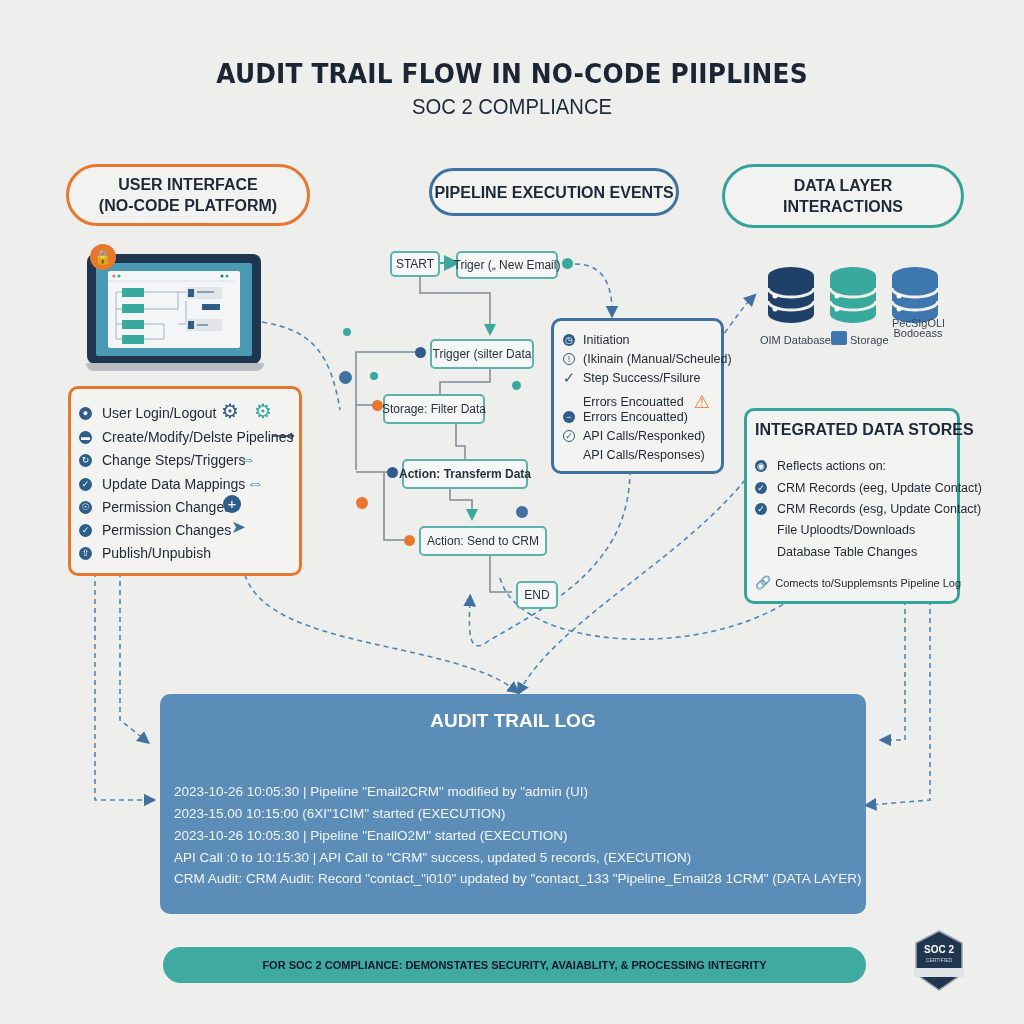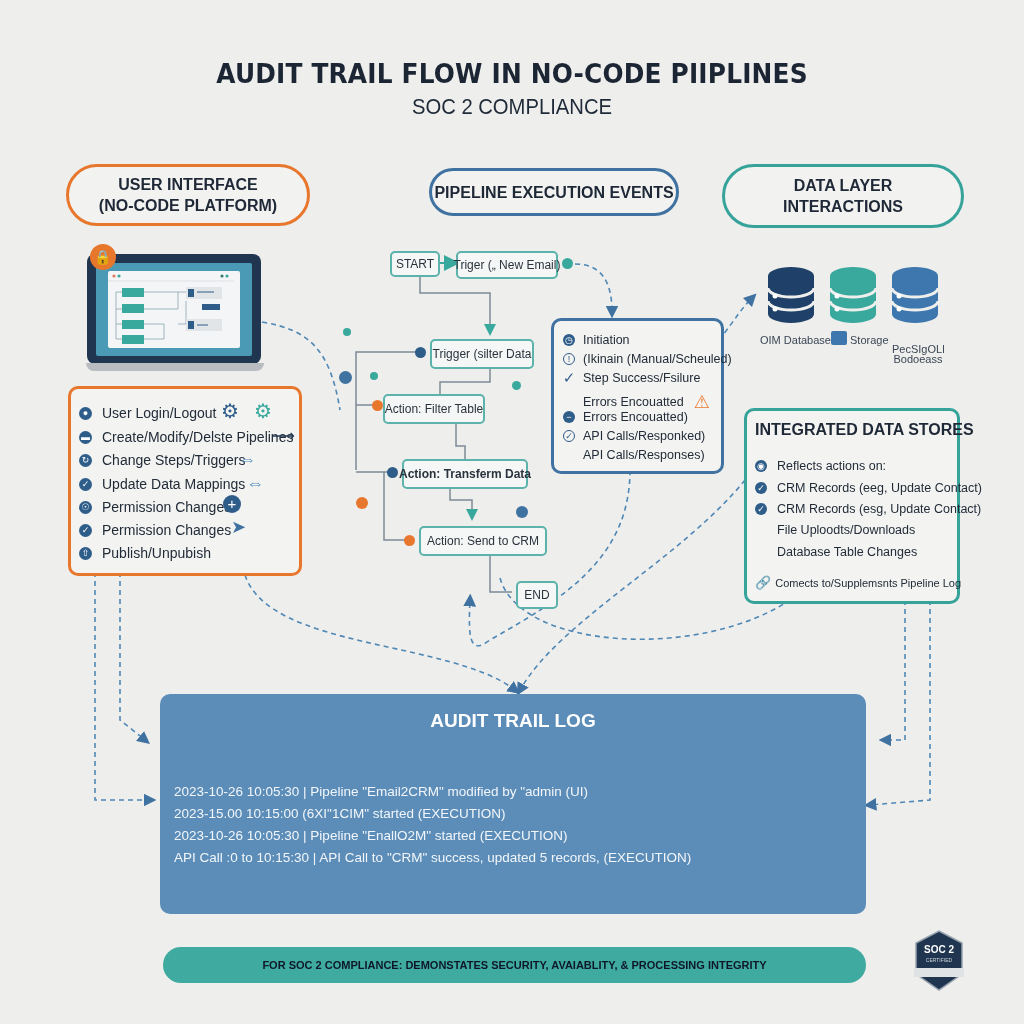--- a/index.html
+++ b/index.html
@@ -250,21 +250,21 @@
 
 <div class="abs node" style="left:390px;top:251px;width:46px;height:22px;">START</div>
 <div class="abs node" style="left:456px;top:251px;width:98px;height:24px;">Triger („ New Email)</div>
 <div class="abs dot" style="left:562px;top:258px;background:#3aa99d;"></div>
 <div class="abs node" style="left:430px;top:339px;width:100px;height:26px;">Trigger (silter Data</div>
 <div class="abs dot" style="left:415px;top:347px;background:#2f5d8a;"></div>
 <div class="abs dot" style="left:343px;top:328px;width:8px;height:8px;background:#3aa99d;"></div>
 <div class="abs dot" style="left:339px;top:371px;width:13px;height:13px;background:#3f72a0;"></div>
 <div class="abs dot" style="left:370px;top:372px;width:8px;height:8px;background:#3aa99d;"></div>
 <div class="abs dot" style="left:512px;top:381px;width:9px;height:9px;background:#3aa99d;"></div>
-<div class="abs node" style="left:383px;top:394px;width:98px;height:26px;">Action: Filter Table</div>
+<div class="abs node" style="left:383px;top:394px;width:98px;height:26px;">Storage: Filter Data</div>
 <div class="abs dot" style="left:372px;top:400px;background:#e8772e;"></div>
 <div class="abs node" style="left:402px;top:459px;width:122px;height:26px;font-weight:bold;">Action: Transferm Data</div>
 <div class="abs dot" style="left:387px;top:467px;background:#2f5d8a;"></div>
 <div class="abs dot" style="left:356px;top:497px;width:12px;height:12px;background:#e8772e;"></div>
 <div class="abs dot" style="left:516px;top:506px;width:12px;height:12px;background:#3f72a0;"></div>
 <div class="abs node" style="left:419px;top:526px;width:124px;height:26px;">Action: Send to CRM</div>
 <div class="abs dot" style="left:404px;top:535px;background:#e8772e;"></div>
 <div class="abs node" style="left:516px;top:581px;width:38px;height:24px;">END</div>
 
 <div class="abs events-box">
@@ -317,21 +317,21 @@
 <div class="abs" style="left:831px;top:331px;width:16px;height:14px;background:#3e77ad;border-radius:2px;"></div>
 <div class="abs db-label" style="left:850px;top:334px;">Storage</div>
 <div class="abs" style="left:890px;top:266px;">
   <svg class="db" width="50" height="58">
     <path d="M2,10 a23,9 0 0 1 46,0 v38 a23,9 0 0 1 -46,0 z" fill="#3e77ad"></path>
     <path d="M2,22 a23,9 0 0 0 46,0 M2,35 a23,9 0 0 0 46,0" stroke="#eeeeed" stroke-width="3" fill="none"></path>
     <circle cx="9" cy="30" r="2.5" fill="#fff"></circle>
       <circle cx="9" cy="43" r="2.5" fill="#fff"></circle>
   </svg>
 </div>
-<div class="abs db-label" style="left:892px;top:344px;width:52px;white-space:pre-line;line-height:10px;">PecSIgOLl
+<div class="abs db-label" style="left:892px;top:318px;width:52px;white-space:pre-line;line-height:10px;">PecSIgOLl
 Bodoeass</div>
 
 <div class="abs stores-box">
   <div class="st-title">INTEGRATED DATA STORES</div>
   <div class="st-item" style="top:48px;">
     <span class="ev-icon" style="margin-right:10px;">◉</span>
     <span>Reflects actions on:</span>
   </div>
   <div class="st-item" style="top:70px;">
     <span class="ev-icon" style="margin-right:10px;">✓</span>
@@ -352,20 +352,21 @@
     <span>Comects to/Supplemsnts Pipeline Log</span>
   </div>
 </div>
 
 <div class="abs log">
   <div class="log-title">AUDIT TRAIL LOG</div>
   <div class="log-line" style="top:90px;">2023-10-26 10:05:30 | Pipeline "Email2CRM"  modified by "admin (UI)</div>
   <div class="log-line" style="top:112px;">2023-15.00 10:15:00 (6XI"1CIM" started (EXECUTION)</div>
   <div class="log-line" style="top:134px;">2023-10-26 10:05:30 | Pipeline "EnallO2M" started (EXECUTION)</div>
   <div class="log-line" style="top:156px;">API Call :0 to 10:15:30 | API Call to "CRM" success, updated 5 records, (EXECUTION)</div>
+  <div class="log-line" style="top:177px;">CRM Audit: CRM Audit: Record "contact_"i010" updated by "contact_133 "Pipeline_Email28 1CRM" (DATA LAYER)</div>
 </div>
 
 <div class="abs banner">FOR SOC 2 COMPLIANCE: DEMONSTATES SECURITY, AVAIABLITY, &amp; PROCESSING INTEGRITY</div>
 
 <div class="abs badge">
   <svg width="50" height="62">
     <path d="M25,1 L48,13 L48,44 L25,60 L2,44 L2,13 z" fill="#1f3550" stroke="#9aa4ae" stroke-width="1.5"></path>
     <rect x="0" y="38" width="50" height="9" fill="#dfe3e6"></rect>
   </svg>
   <div style="position:absolute;left:0;top:14px;width:50px;text-align:center;color:#fff;font-weight:bold;font-size:10px;">SOC 2</div>

